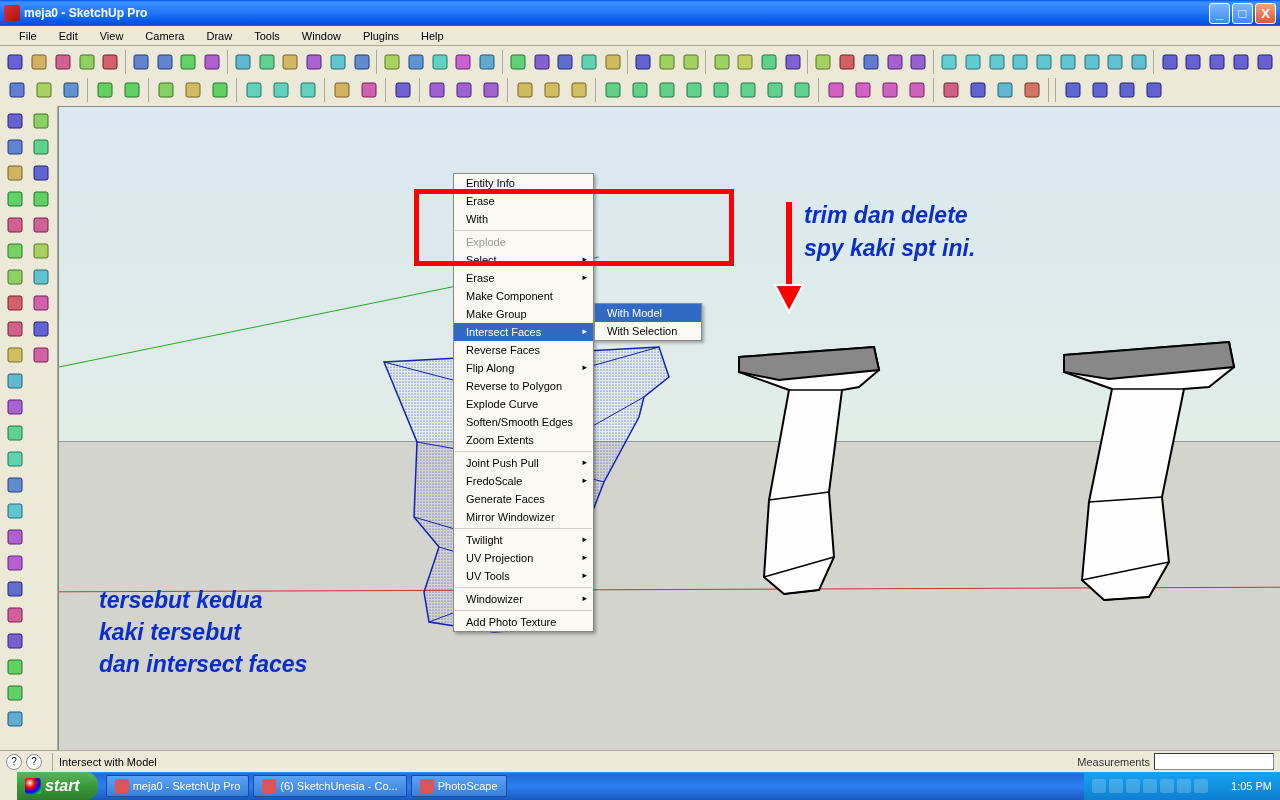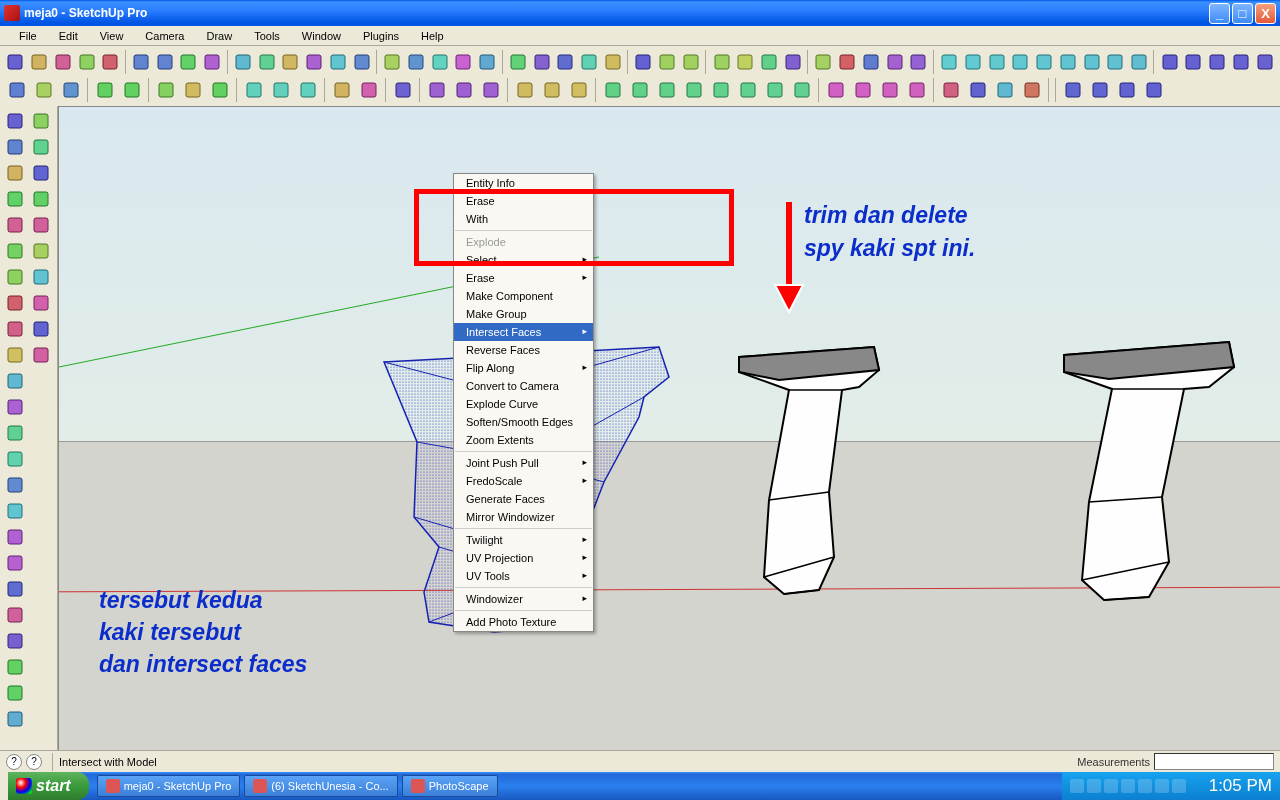--- a/index.html
+++ b/index.html
@@ -51,28 +51,28 @@
 .arrow-red { position: absolute; z-index: 50; }
 
 
 .statusbar { position: absolute; left: 0; right: 0; bottom: 28px; height: 22px; background: #ece9d8; border-top: 1px solid #aca899; display: flex; align-items: center; padding: 0 6px; }
 .statusbar .qcircle { width:16px; height:16px; border:1px solid #888; border-radius:50%; display:flex; align-items:center; justify-content:center; font-size:10px; margin-right:4px; background:#fff;}
 .statusbar .sep { width:1px; height:18px; background:#aca899; margin: 0 6px; }
 .statusbar .meas-label { color:#333;margin-left:9px; }
 .statusbar .meas-box { width:120px; height:17px; background:#fff; border:1px inset #888; margin-left:4px;}
 
 
-.taskbar { position: absolute; left:8px; right:0; bottom:0; height:28px; background: linear-gradient(to bottom,#3a91ff 0%, #2169d8 8%, #2c80ef 50%, #1858c0 100%); display:flex; align-items:center; }
+.taskbar { position: absolute; left:17px; right:0; bottom:0; height:28px; background: linear-gradient(to bottom,#3a91ff 0%, #2169d8 8%, #2c80ef 50%, #1858c0 100%); display:flex; align-items:center; }
 .startbtn { height:28px; padding: 0 18px 0 8px; background: linear-gradient(to bottom,#5eb45e 0%, #3a9a3a 50%, #2e7d2e 100%); border-radius: 0 12px 12px 0; color:#fff; font: italic bold 16px Arial; display:flex; align-items:center; gap:4px; cursor:pointer; }
 .startbtn::before { content:""; width:16px; height:16px; background: radial-gradient(circle at 30% 30%, #fff, #f00 30%, #00f 60%, #0f0 90%); border-radius:3px;}
 .task { height:22px; margin:0 2px; padding: 0 8px; background: linear-gradient(to bottom,#5aa3f7,#3a7fd8); border:1px solid #1a4a9a; border-radius:2px; color:#fff; display:flex; align-items:center; gap:4px; cursor:pointer; max-width:160px; overflow:hidden; white-space:nowrap;}
 .task .ticon { width:14px; height:14px; background:#d55; border-radius:2px; flex-shrink:0;}
 .tray { margin-left:auto; height:28px; background:linear-gradient(to bottom,#16a3f0,#0d7fd0); padding:0 8px; display:flex; align-items:center; gap:3px; color:#fff;}
 .tray .ticon2 { width:14px; height:14px; background:#fff3; border-radius:2px;}
-.tray .clock { margin-left:20px; font-size:17px;}
+.tray .clock { margin-left:20px; font-size:11px;}
 
 
 .leg { position:absolute; }
 .leg svg { overflow:visible; }
 
 </style>
 </head>
 <body>
 
 <div class="titlebar">
@@ -806,39 +806,43 @@
       <div class="ci">With</div>
       <div class="csep"></div>
       <div class="ci dis">Explode</div>
       <div class="ci arrow">Select</div>
       <div class="ci arrow">Erase</div>
       <div class="ci">Make Component</div>
       <div class="ci">Make Group</div>
       <div class="ci arrow hov">Intersect Faces</div>
       <div class="ci">Reverse Faces</div>
       <div class="ci arrow">Flip Along</div>
-      <div class="ci">Convert to Camera</div>
+      <div class="ci">Reverse to Polygon</div>
       <div class="ci">Explode Curve</div>
       <div class="ci">Soften/Smooth Edges</div>
       <div class="ci">Zoom Extents</div>
       <div class="csep"></div>
       <div class="ci arrow">Joint Push Pull</div>
       <div class="ci arrow">FredoScale</div>
       <div class="ci">Generate Faces</div>
       <div class="ci">Mirror Windowizer</div>
       <div class="csep"></div>
       <div class="ci arrow">Twilight</div>
       <div class="ci arrow">UV Projection</div>
       <div class="ci arrow">UV Tools</div>
       <div class="csep"></div>
       <div class="ci arrow">Windowizer</div>
       <div class="csep"></div>
       <div class="ci">Add Photo Texture</div>
     </div>
 
+  <div class="ctx ctx2" id="ctx2">
+      <div class="ci hov">With Model</div>
+      <div class="ci">With Selection</div>
+    </div>
 
   <div class="redbox" style="left:355px; top:82px; width:320px; height:77px;"></div>
 </div>
 
 <div class="statusbar">
   <div class="qcircle">?</div>
   <div class="qcircle">?</div>
   <div class="sep"></div>
   <div>Intersect with Model</div>
   <div style="flex:1"></div>

